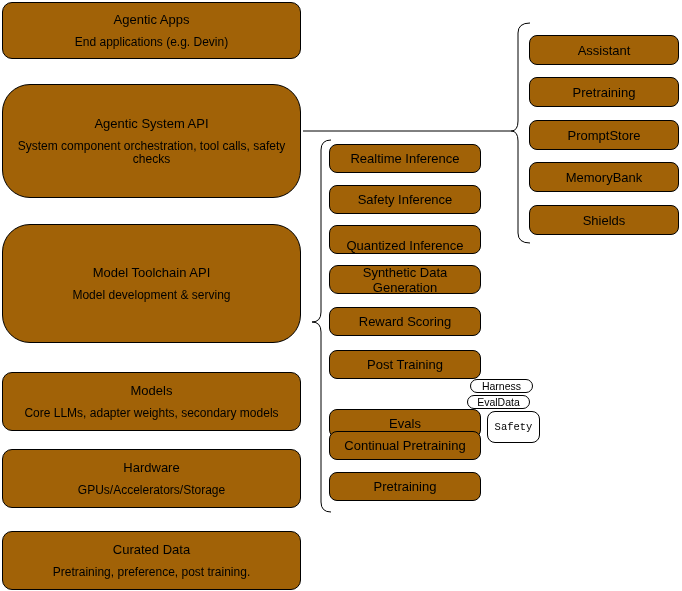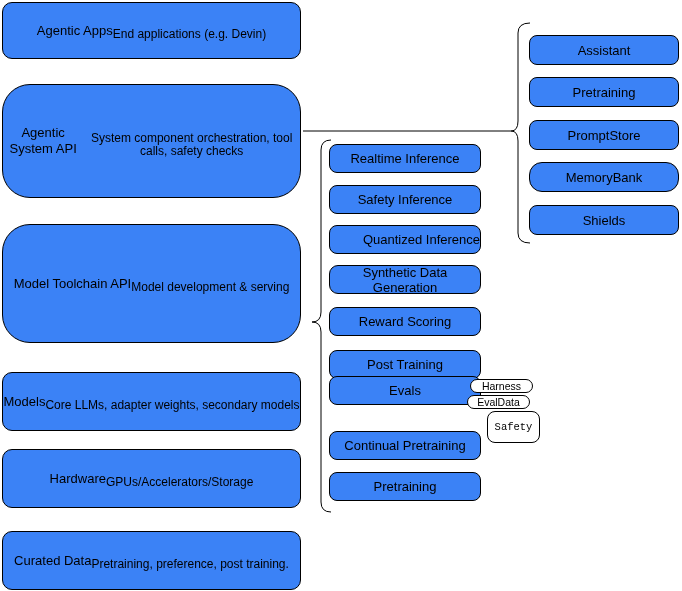--- a/index.html
+++ b/index.html
@@ -5,22 +5,22 @@
   html,body { margin:0; padding:0; background:#ffffff; }
   .canvas {
     position:relative; width:682px; height:591px;
     background:#ffffff; color:#000000; overflow:hidden;
     font-family:"Liberation Sans", sans-serif;
   }
   .connectors { position:absolute; left:0; top:0; width:682px; height:591px; pointer-events:none; z-index:1; }
   .connectors path, .connectors line { stroke:#000000; stroke-width:1; fill:none; }
 
   .box {
-    position:absolute; box-sizing:border-box; background:#3b82f6;
-    border:1px solid #000000; display:flex; flex-direction:row;
+    position:absolute; box-sizing:border-box; background:#a16207;
+    border:1px solid #000000; display:flex; flex-direction:column;
     align-items:center; justify-content:center; text-align:center; z-index:2;
   }
   .lbox { left:2px; width:299px; }
   .lbox .title    { font-size:13px; line-height:16px; }
   .lbox .subtitle { font-size:12px; line-height:13px; margin-top:8px; }
 
   .sbox { left:329px; width:152px; height:29px; border-radius:8px; font-size:13px; }
   .rbox { left:529px; width:150px; height:30px; border-radius:8px; font-size:13px; }
 
   .pill {
@@ -34,25 +34,25 @@
   .lb0 { top:2px;   height:57px;  border-radius:10px; }
   .lb1 { top:84px;  height:114px; border-radius:28px; }
   .lb2 { top:224px; height:119px; border-radius:28px; }
   .lb3 { top:372px; height:59px;  border-radius:10px; }
   .lb4 { top:449px; height:59px;  border-radius:10px; }
   .lb5 { top:531px; height:59px;  border-radius:10px; }
 
   
   .sb0 { top:144px; } .sb1 { top:185px; } .sb2 { top:225px;justify-content:flex-end; }
   .sb3 { top:265px;border-radius:9px; } .sb4 { top:307px; } .sb5 { top:350px; }
-  .sb6 { top:376px; } .sb7 { top:431px; } .sb8 { top:472px;text-align:center; }
+  .sb6 { top:409px; } .sb7 { top:431px; } .sb8 { top:472px;text-align:center; }
 
   
   .rb0 { top:35px; } .rb1 { top:77px; } .rb2 { top:120px; }
-  .rb3 { top:162px;border-radius:13px; } .rb4 { top:205px; }
+  .rb3 { top:162px; } .rb4 { top:205px; }
 
   
   .pl0 { left:470px; top:379px; width:63px; height:14px; }
   .pl1 { left:467px; top:395px; width:63px; height:14px; }
   .pl2 { left:487px; top:411px; width:53px; height:32px;font-family:Liberation Mono, monospace; }
 </style>
 </head>
 <body>
 
 <div class="canvas">

